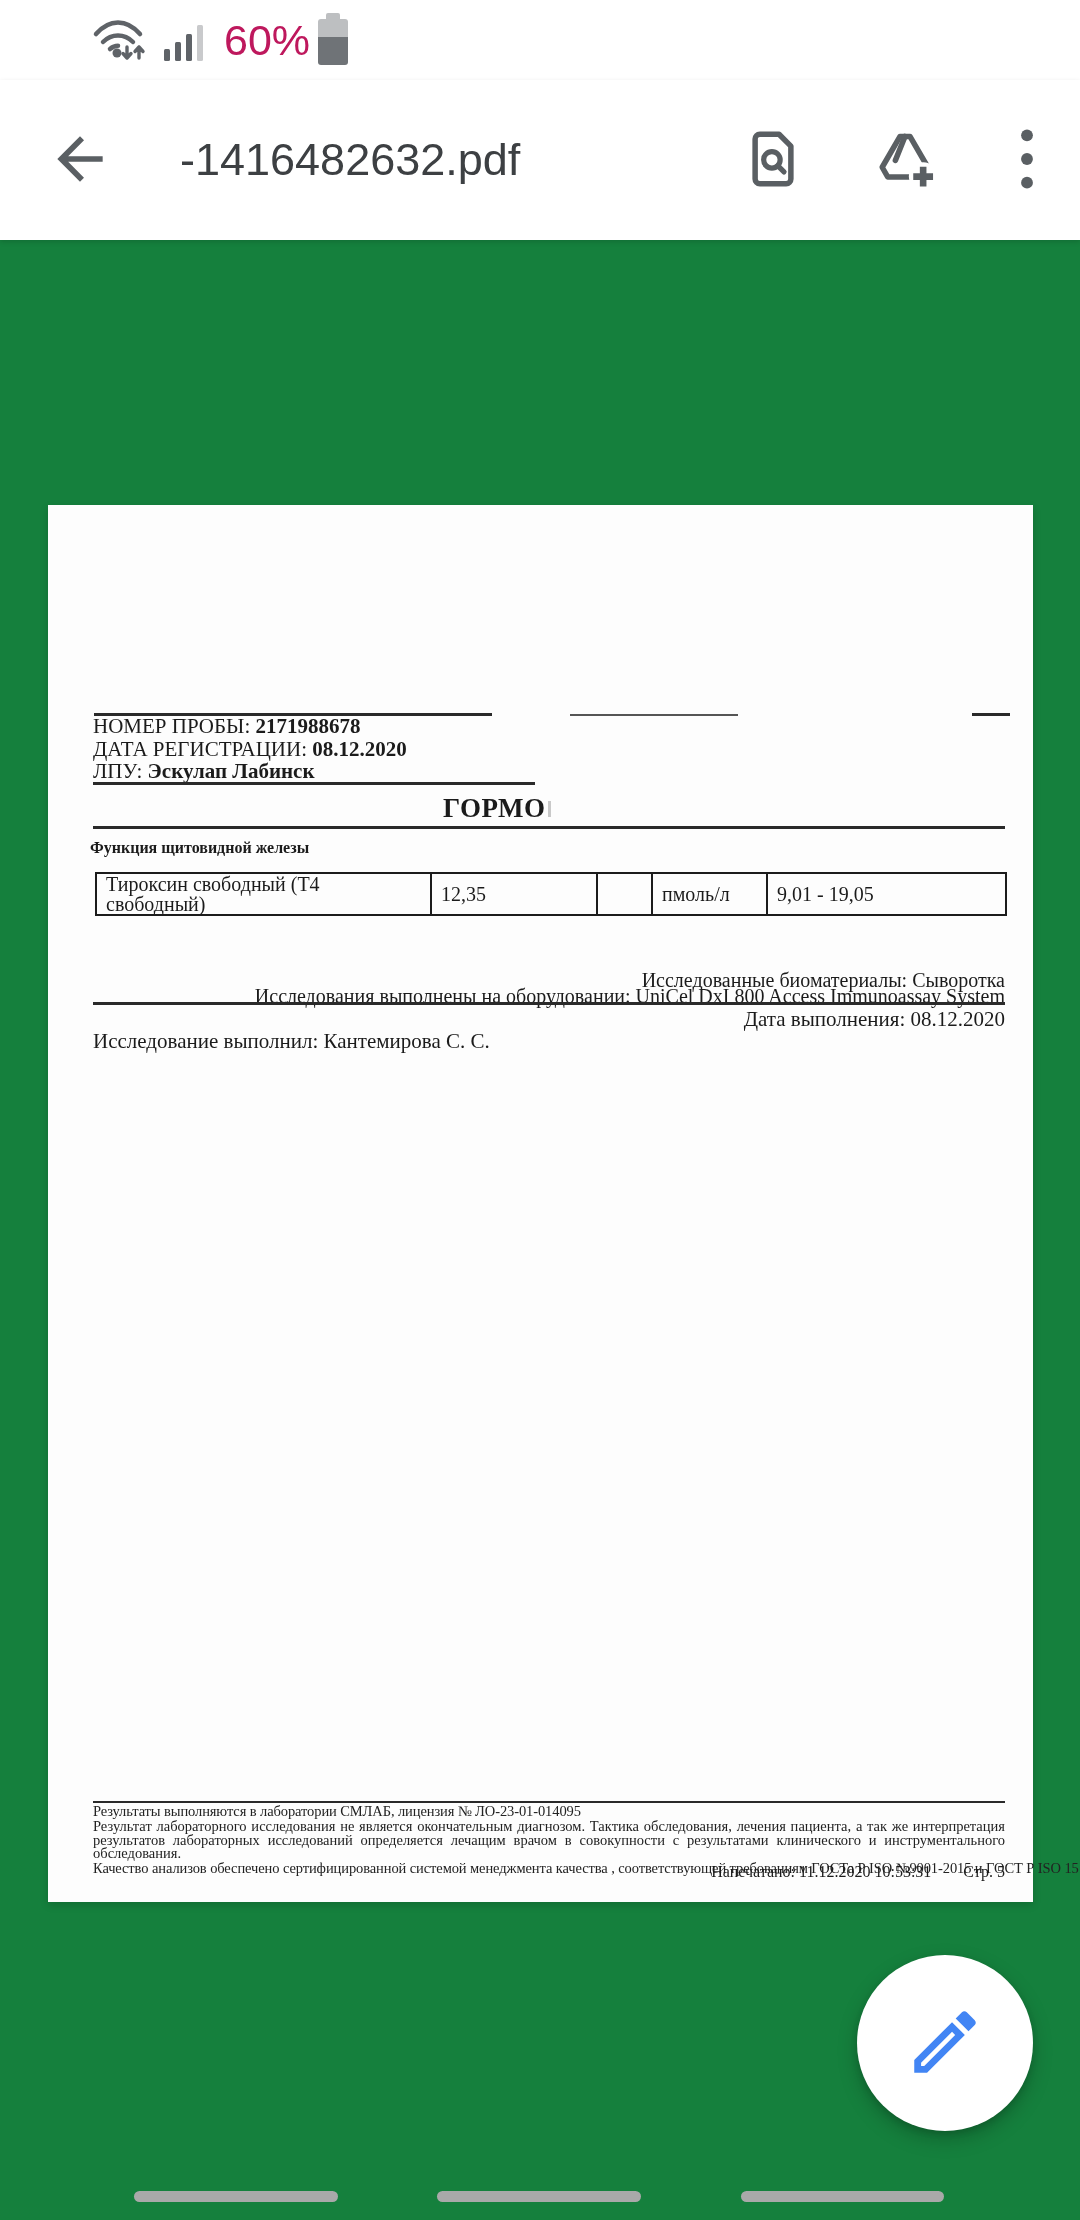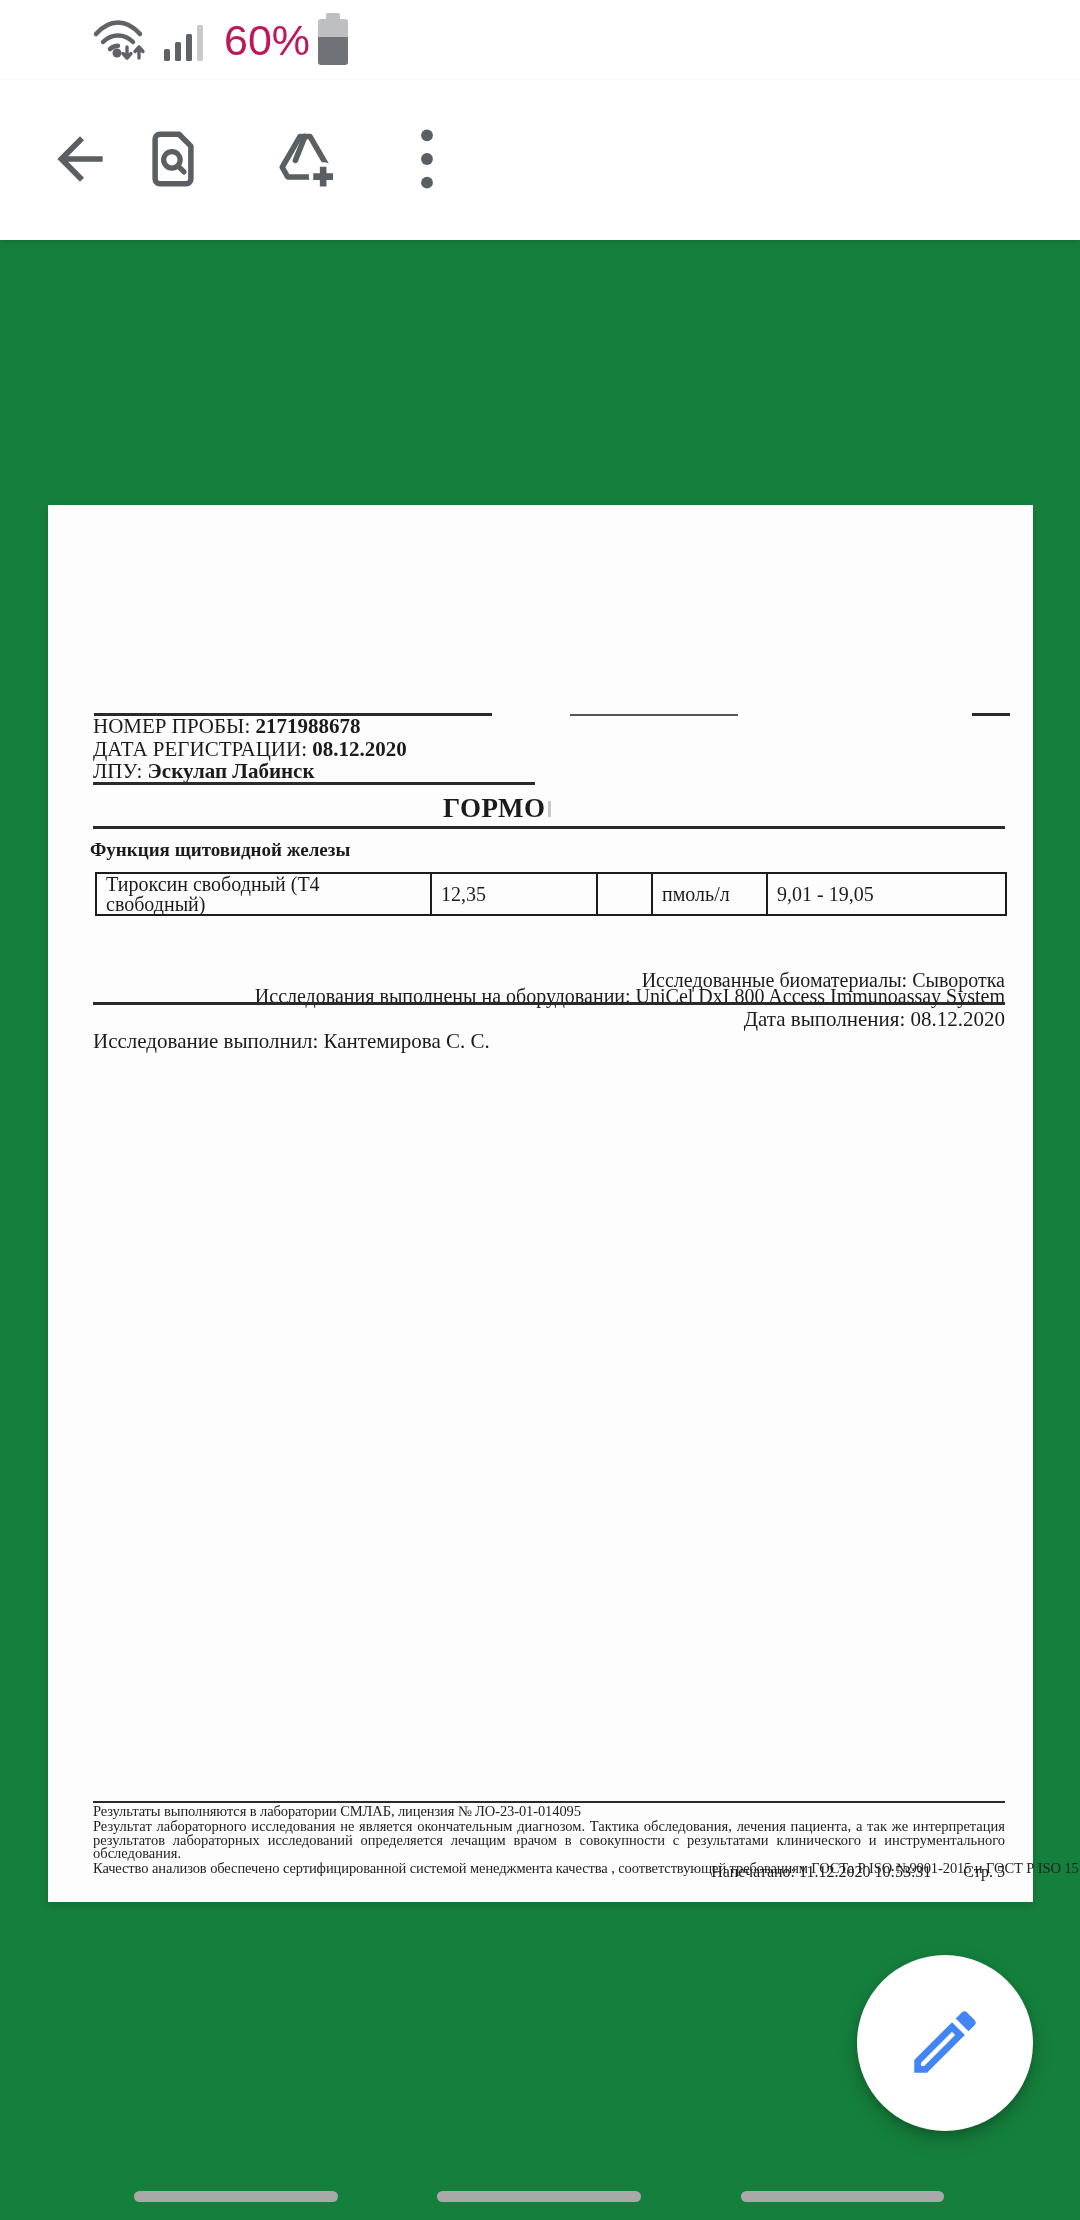--- a/index.html
+++ b/index.html
@@ -40,21 +40,21 @@
   .page { position:absolute; left:48px; top:265px; width:985px; height:1397px; background:#fdfdfd;
           box-shadow:0 3px 8px rgba(0,0,0,0.16); color:#1b1b1b;
           font-family:"Liberation Serif", serif; }
   .rule { position:absolute; background:#2a2a2a; height:3px; }
   .rule.thin { height:2px; background:#555; }
 
   .hdr-lines { position:absolute; left:45px; top:210px; font-size:21px; line-height:22.5px; }
   .hdr-lines b { font-weight:700; }
   .sec-title { position:absolute; left:395px; top:288px; font-size:27px; font-weight:700; letter-spacing:0.5px; }
   .sec-artifact { position:absolute; left:500px; top:296px; width:3px; height:16px; background:#c9c9c9; }
-  .subsec-title { position:absolute; left:42px; top:334px; font-size:19px; font-weight:700; }
+  .subsec-title { position:absolute; left:42px; top:334px; font-size:16px; font-weight:700; }
 
   table.lab { position:absolute; left:47px; top:367px; width:910px; border-collapse:collapse; table-layout:fixed;
               font-size:20px; }
   table.lab th, table.lab td { border:2px solid #1c1c1c; padding:0 9px; vertical-align:middle; text-align:left;
                                line-height:20px; overflow:hidden; }
   table.lab th { font-weight:700; height:27px; font-size:19px; }
   table.lab tr.r1 td { height:23px; }
   table.lab tr.r2 td { height:44px; }
 
   .note-right { position:absolute; right:28px; text-align:right; font-size:20px; white-space:nowrap; }
@@ -115,20 +115,21 @@
   </div>
 
   <div class="appbar">
     <button class="icon-btn back-btn">
       <span>
         <svg width="68" height="68" viewBox="0 0 24 24">
           <path d="M20 11H7.83l5.59-5.59L12 4l-8 8 8 8 1.41-1.41L7.83 13H20v-2z" fill="#5a5f63"></path>
         </svg>
       </span>
     </button>
+    <div class="appbar-title">-1416482632.pdf</div>
     <button class="icon-btn find-btn">
       <span>
         <svg width="66" height="66" viewBox="0 0 24 24">
           <path d="M14.2 3H7.2 A1.7 1.7 0 0 0 5.5 4.7 V19.3 A1.7 1.7 0 0 0 7.2 21 H16.8 A1.7 1.7 0 0 0 18.5 19.3 V7.3 Z" fill="none" stroke="#5a5f63" stroke-width="2" stroke-linejoin="round"></path>
           <circle cx="11.6" cy="12.3" r="3" fill="none" stroke="#5a5f63" stroke-width="1.9"></circle>
           <path d="M13.8 14.5 L16 16.7" stroke="#5a5f63" stroke-width="1.9" stroke-linecap="round"></path>
         </svg>
       </span>
     </button>
     <button class="icon-btn drive-btn">

